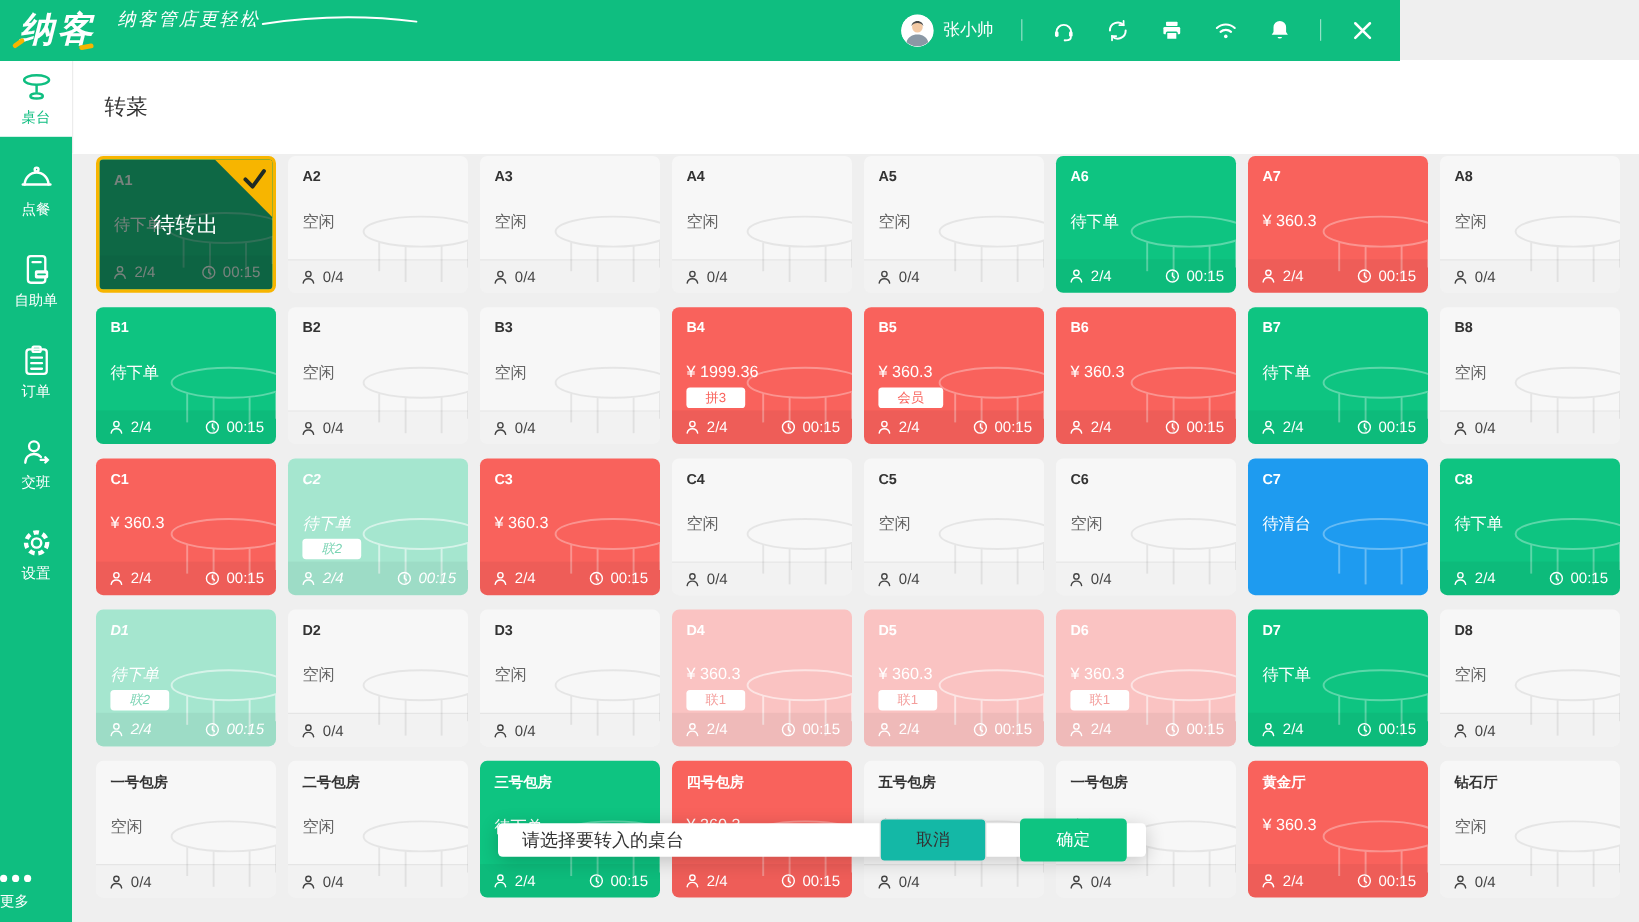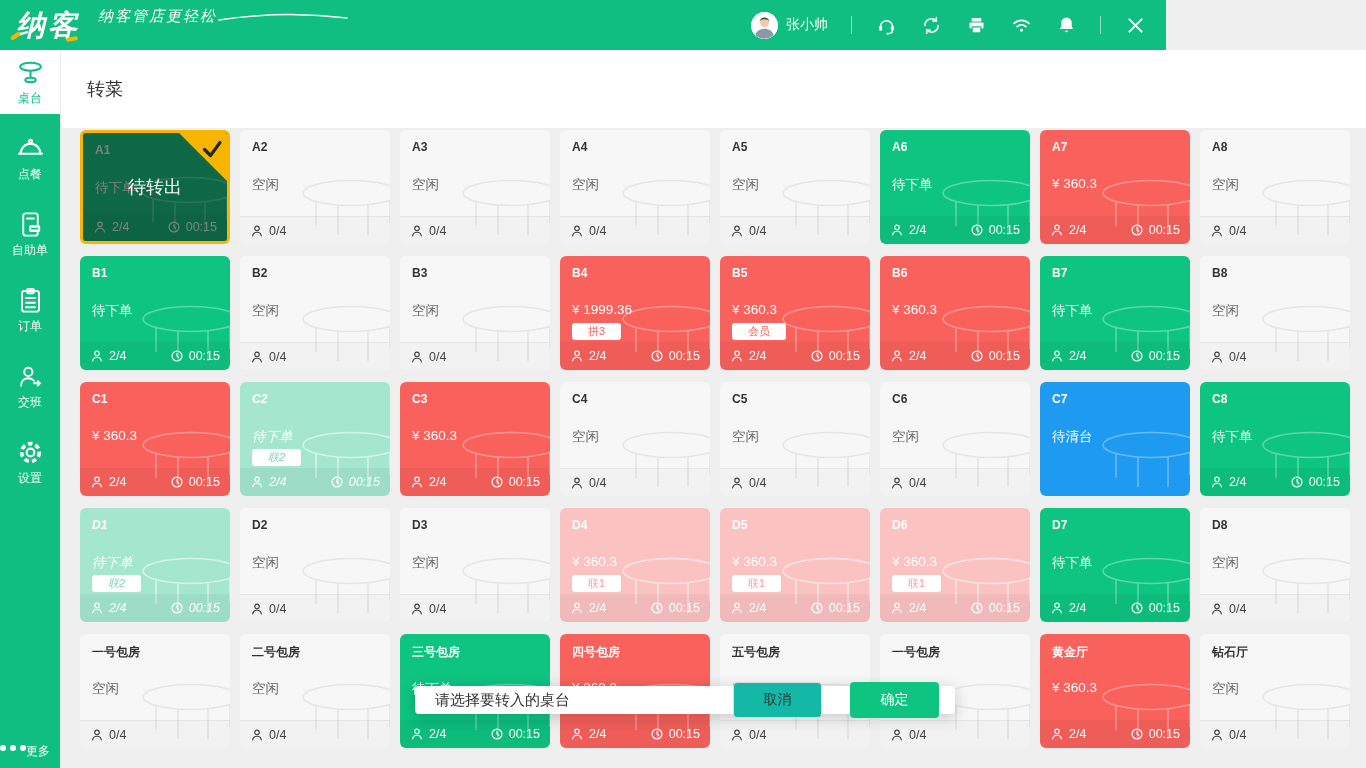--- a/index.html
+++ b/index.html
@@ -28,22 +28,22 @@
   .tb-icon { width:22px; height:22px; display:flex; align-items:center; justify-content:center; cursor:pointer; }
   .tb-icon svg { width:21px; height:21px; }
 
   
   .sidebar { position:fixed; top:50px; left:0; bottom:0; width:60px; background:#0FBE80; z-index:40; }
   .side-item { height:64px; margin-bottom:12px; display:flex; flex-direction:column;
     align-items:center; justify-content:center; color:#fff; cursor:pointer; }
   .side-item.active { background:#fff; color:#0FBE80; }
   .side-item svg { width:29px; height:29px; }
   .side-label { font-size:12px; margin-top:3px; }
-  .side-more { position:absolute; bottom:8px; left:0; width:60px; display:flex; flex-direction:row;
-    align-items:center; color:#fff; cursor:pointer; }
+  .side-more { position:absolute; bottom:8px; left:0; width:60px; display:flex; flex-direction:column;
+    color:#fff; cursor:pointer; }
   .dots { display:flex; gap:4px; margin-bottom:5px; }
   .dots i { width:6px; height:6px; border-radius:50%; background:#fff; }
 
   
   .page-header { position:fixed; top:50px; left:60px; right:0; height:78px; background:#fff;
     border-left:1px solid #ececec; display:flex; align-items:center; padding-left:26px; z-index:30; }
   .page-title { font-size:18px; color:#333; }
 
   
   .main { position:absolute; top:112px; left:60px; right:0; bottom:0; background:#efefef;

